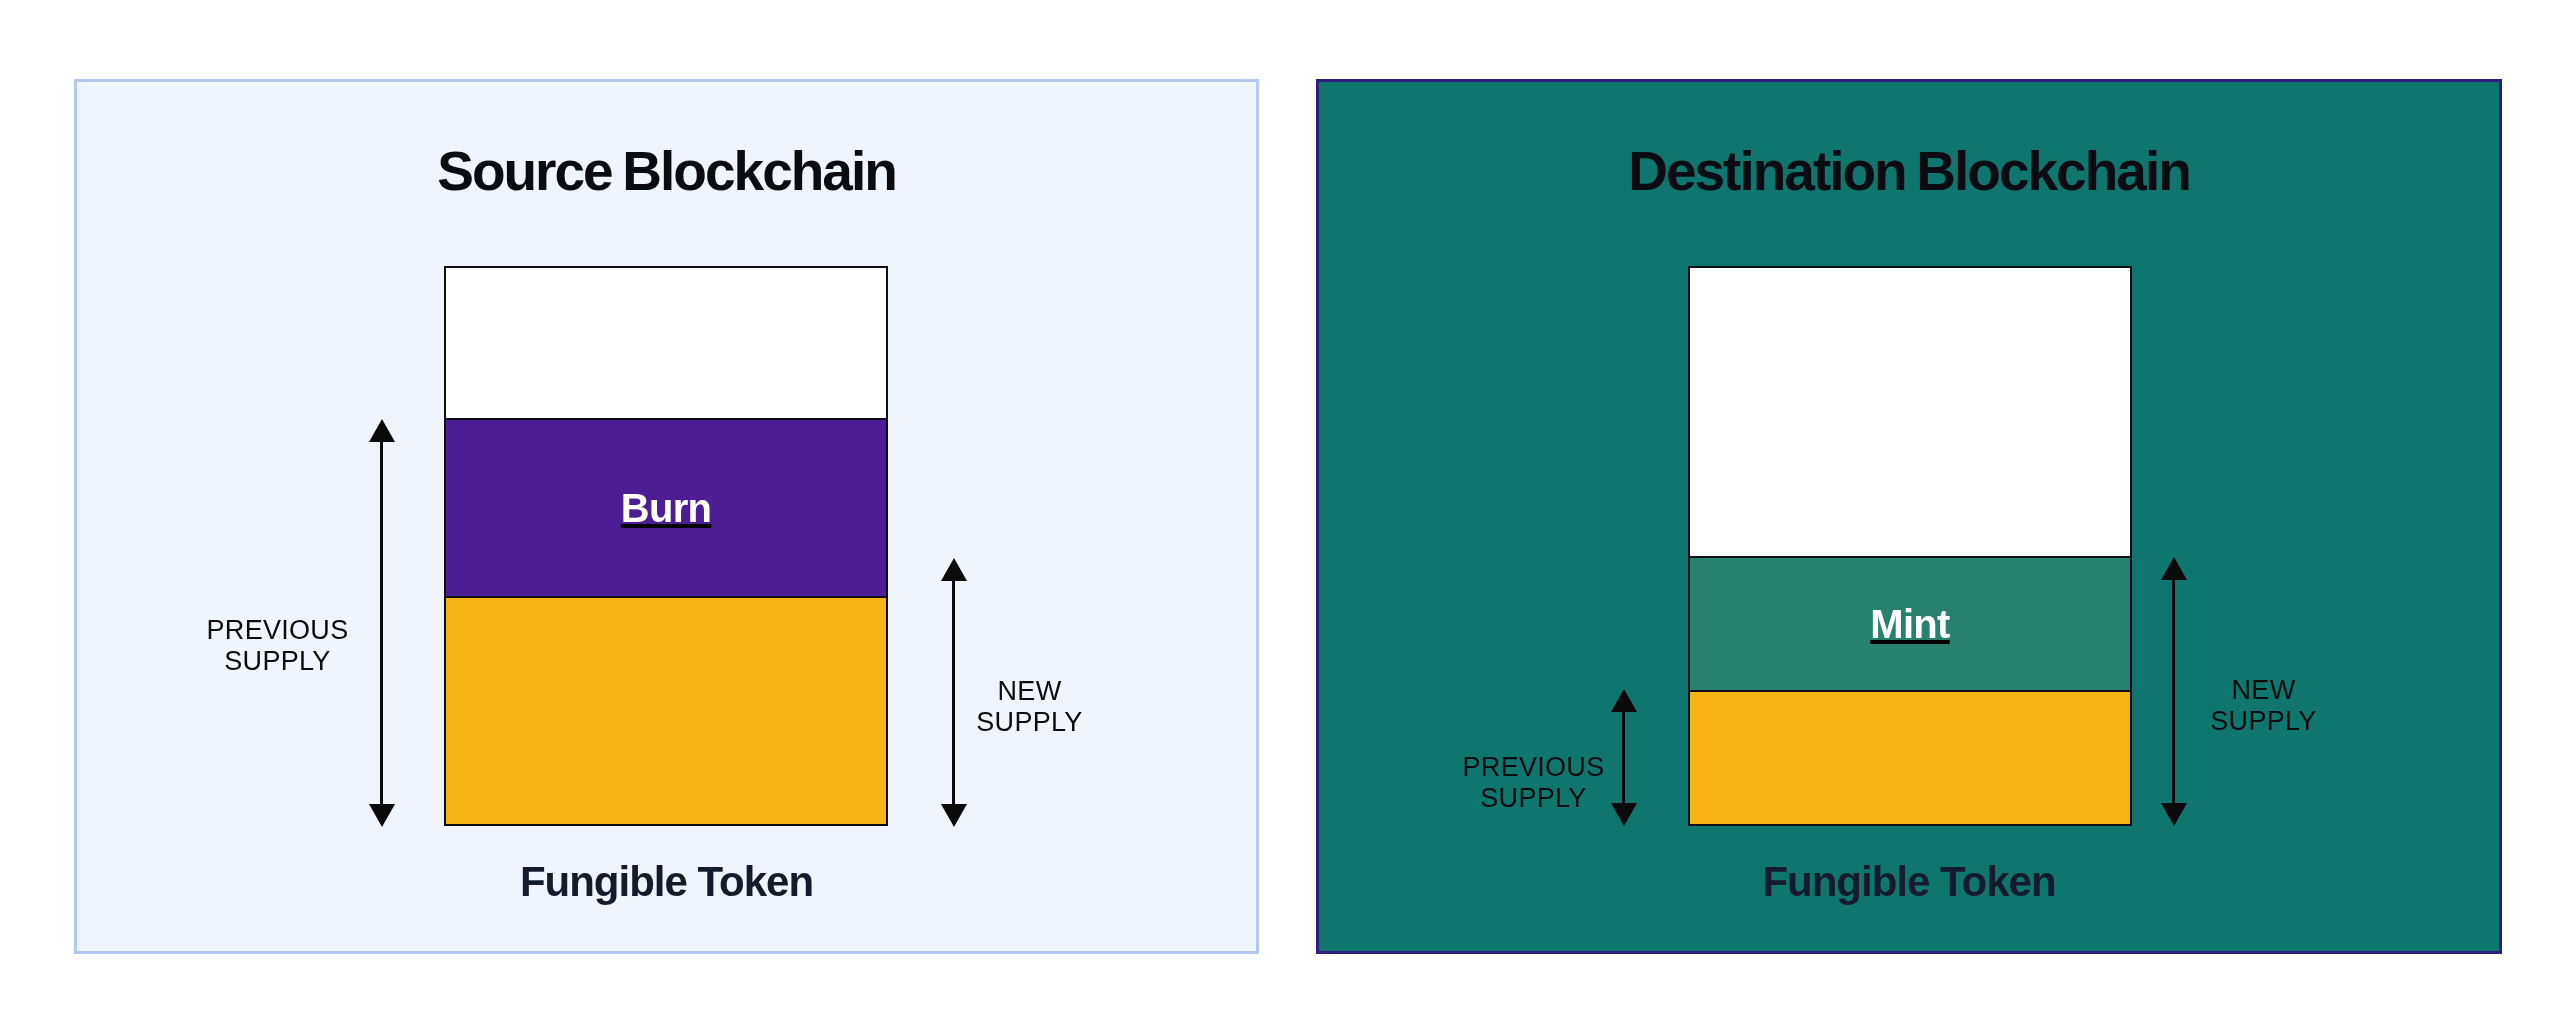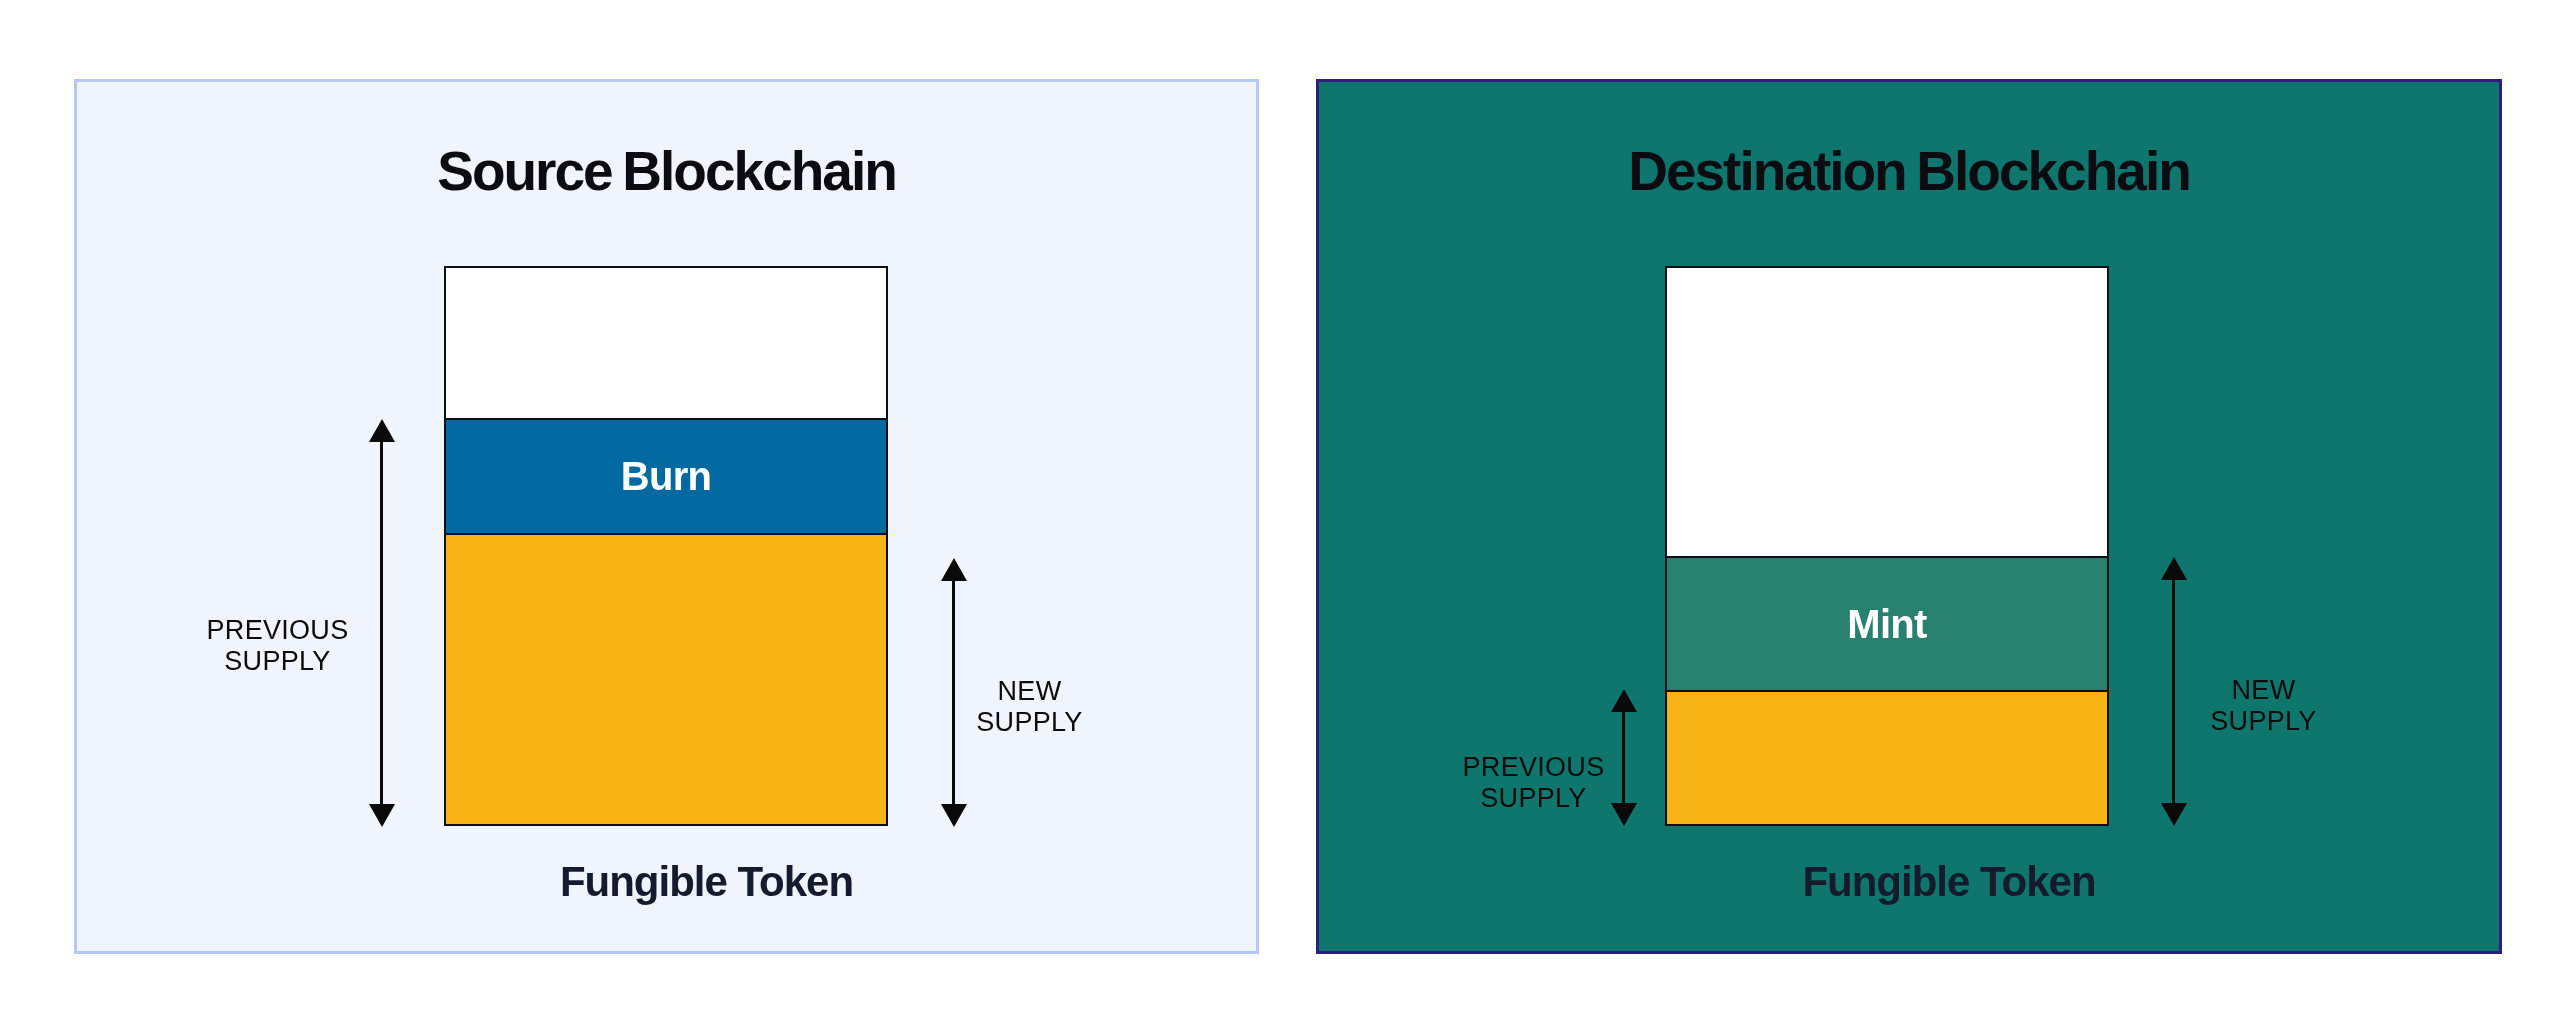--- a/index.html
+++ b/index.html
@@ -56,33 +56,33 @@
     left: 367px;
     top: 184px;
     width: 444px;
     height: 560px;
     box-sizing: border-box;
     border: 2.6px solid #0E0E16;
     background: #ffffff;
     display: flex;
     flex-direction: column;
   }
-  .panel.right .bar { left: 346px; }
+  .panel.right .bar { left: 369px; text-decoration: underline; }
 
   .seg {
     box-sizing: border-box;
     display: flex;
     align-items: center;
     justify-content: center;
     width: 100%;
   }
   .seg.divided { border-top: 2.6px solid #0E0E16; }
 
   .panel.left  .seg.empty  { height: 150px; background: #ffffff; }
-  .panel.left  .seg.burn   { height: 115px; background: #0369a1; }
+  .panel.left  .seg.burn   { height: 178px; background: #4c1d95; text-decoration: underline; }
   .panel.left  .seg.supply { flex: 1;       background: #F6B515; }
 
   .panel.right .seg.empty  { height: 288px; background: #ffffff; }
   .panel.right .seg.mint   { height: 134px; background: #28806F; }
   .panel.right .seg.supply { flex: 1;       background: #F6B515; }
 
   .seg-label {
     color: #ffffff;
     font-size: 40px;
     font-weight: 600;
@@ -142,21 +142,20 @@
     position: absolute;
     top: 776px;
     left: 0;
     width: 100%;
     text-align: center;
     font-size: 42px;
     font-weight: bold;
     letter-spacing: -1px;
     color: #131B2C;
     white-space: nowrap;
-    margin-left: 40px;
   }
 </style>
 </head>
 <body>
 
 <div class="canvas">
 
   <div class="panel left">
     <div class="panel-title">Source Blockchain</div>
 

